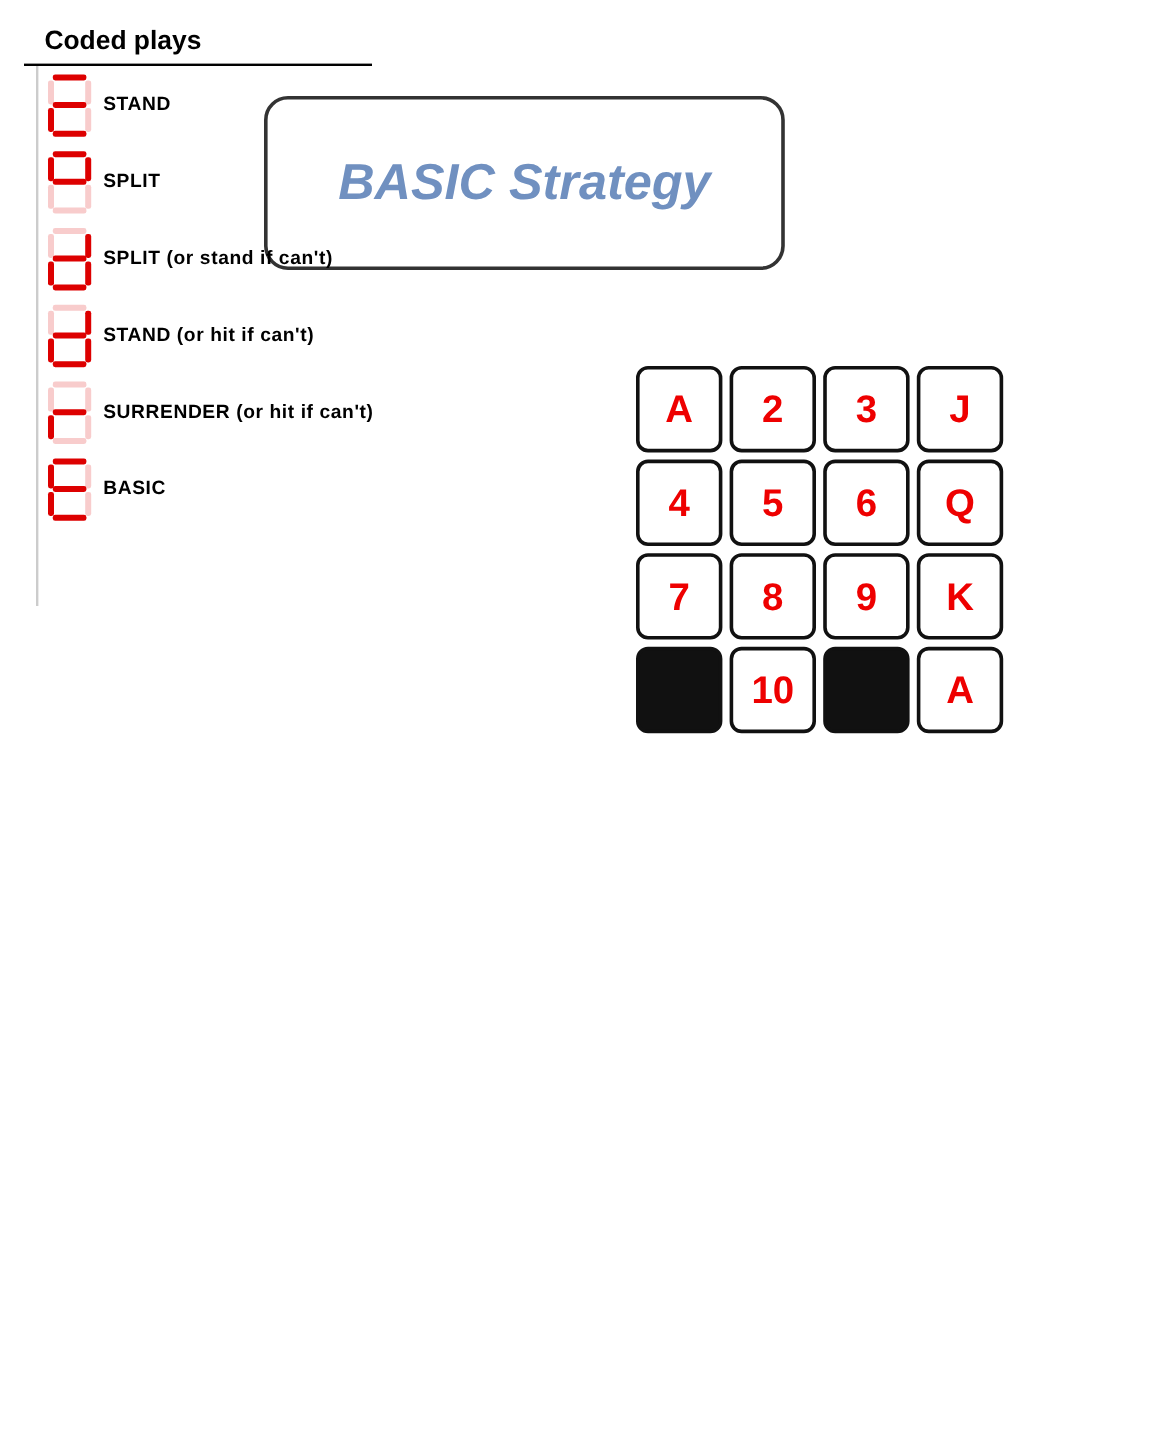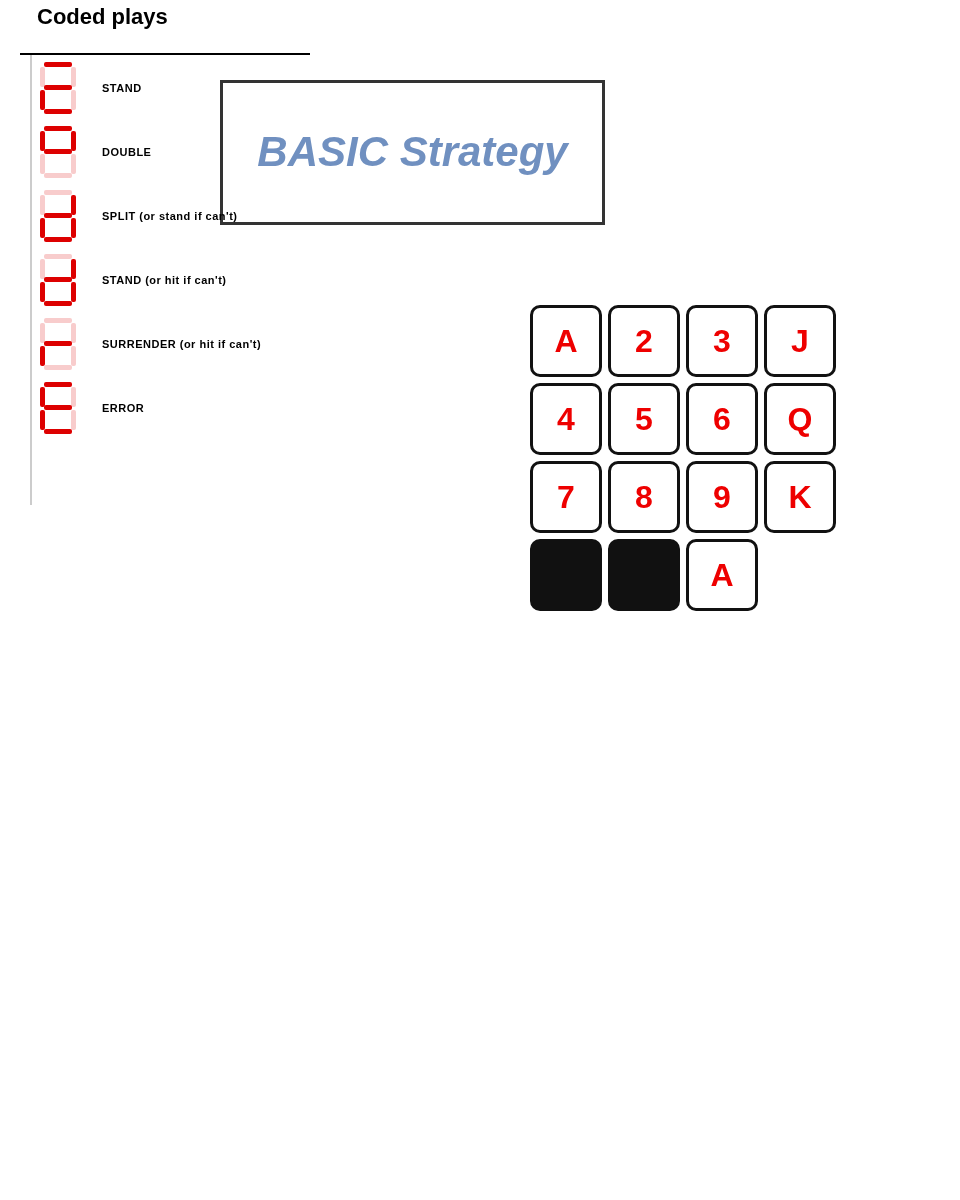--- a/index.html
+++ b/index.html
@@ -17,21 +17,21 @@
       position: absolute;
       top: 0;
       left: 37px;
       display: flex;
       align-items: center;
     }
     .header-title {
       font-size: 22px;
       font-weight: bold;
       color: #000;
-      padding: 4px 0;
+      padding: 21px 0;
     }
     .header-underline {
       position: absolute;
       top: 53px;
       left: 20px;
       width: 290px;
       height: 2px;
       background: #000;
     }
 
@@ -50,36 +50,36 @@
       position: absolute;
       top: 60px;
       left: 38px;
     }
     .legend-item {
       display: flex;
       align-items: center;
       margin-bottom: 8px;
     }
     .legend-label {
-      font-size: 11px;
+      font-size: 16px;
       font-weight: bold;
       color: #000;
-      margin-left: 24px;
+      margin-left: 8px;
       letter-spacing: 0.5px;
     }
 
     
     .calculator-box {
       position: absolute;
       top: 80px;
       left: 220px;
-      width: 385px;
+      width: 434px;
       height: 145px;
       border: 3px solid #333;
-      border-radius: 0;
+      border-radius: 20px;
       display: flex;
       align-items: center;
       justify-content: center;
     }
     .calculator-title {
       font-size: 42px;
       font-weight: bold;
       font-style: italic;
       color: #7090c0;
       text-align: center;
@@ -164,21 +164,21 @@
     <svg class="seg" viewBox="0 0 40 56">
 
       <rect x="6" y="2" width="28" height="5" rx="2" fill="#dd0000"></rect>
       <rect x="2" y="7" width="5" height="20" rx="2" fill="#dd0000"></rect>
       <rect x="33" y="7" width="5" height="20" rx="2" fill="#dd0000"></rect>
       <rect x="6" y="25" width="28" height="5" rx="2" fill="#dd0000"></rect>
       <rect x="2" y="30" width="5" height="20" rx="2" fill="#f8cccc"></rect>
       <rect x="33" y="30" width="5" height="20" rx="2" fill="#f8cccc"></rect>
       <rect x="6" y="49" width="28" height="5" rx="2" fill="#f8cccc"></rect>
     </svg>
-    <span class="legend-label">DOUBLE</span>
+    <span class="legend-label">SPLIT</span>
   </div>
 
   <div class="legend-item">
     <svg class="seg" viewBox="0 0 40 56">
 
       <rect x="6" y="2" width="28" height="5" rx="2" fill="#f8cccc"></rect>
       <rect x="2" y="7" width="5" height="20" rx="2" fill="#f8cccc"></rect>
       <rect x="33" y="7" width="5" height="20" rx="2" fill="#dd0000"></rect>
       <rect x="6" y="25" width="28" height="5" rx="2" fill="#dd0000"></rect>
       <rect x="2" y="30" width="5" height="20" rx="2" fill="#dd0000"></rect>
@@ -220,21 +220,21 @@
     <svg class="seg" viewBox="0 0 40 56">
 
       <rect x="6" y="2" width="28" height="5" rx="2" fill="#dd0000"></rect>
       <rect x="2" y="7" width="5" height="20" rx="2" fill="#dd0000"></rect>
       <rect x="33" y="7" width="5" height="20" rx="2" fill="#f8cccc"></rect>
       <rect x="6" y="25" width="28" height="5" rx="2" fill="#dd0000"></rect>
       <rect x="2" y="30" width="5" height="20" rx="2" fill="#dd0000"></rect>
       <rect x="33" y="30" width="5" height="20" rx="2" fill="#f8cccc"></rect>
       <rect x="6" y="49" width="28" height="5" rx="2" fill="#dd0000"></rect>
     </svg>
-    <span class="legend-label">ERROR</span>
+    <span class="legend-label">BASIC</span>
   </div>
 
 </div>
 
 <div class="card-grid">
 
   <button class="card-btn">
       <span>A</span>
     </button>
   <button class="card-btn">
@@ -267,17 +267,20 @@
       <span>8</span>
     </button>
   <button class="card-btn">
       <span>9</span>
     </button>
   <button class="card-btn">
       <span>K</span>
     </button>
 
   <button class="card-btn black-card"></button>
+  <button class="card-btn">
+      <span>10</span>
+    </button>
   <button class="card-btn black-card"></button>
   <button class="card-btn">
       <span>A</span>
     </button>
 </div>
 
 </body></html>

